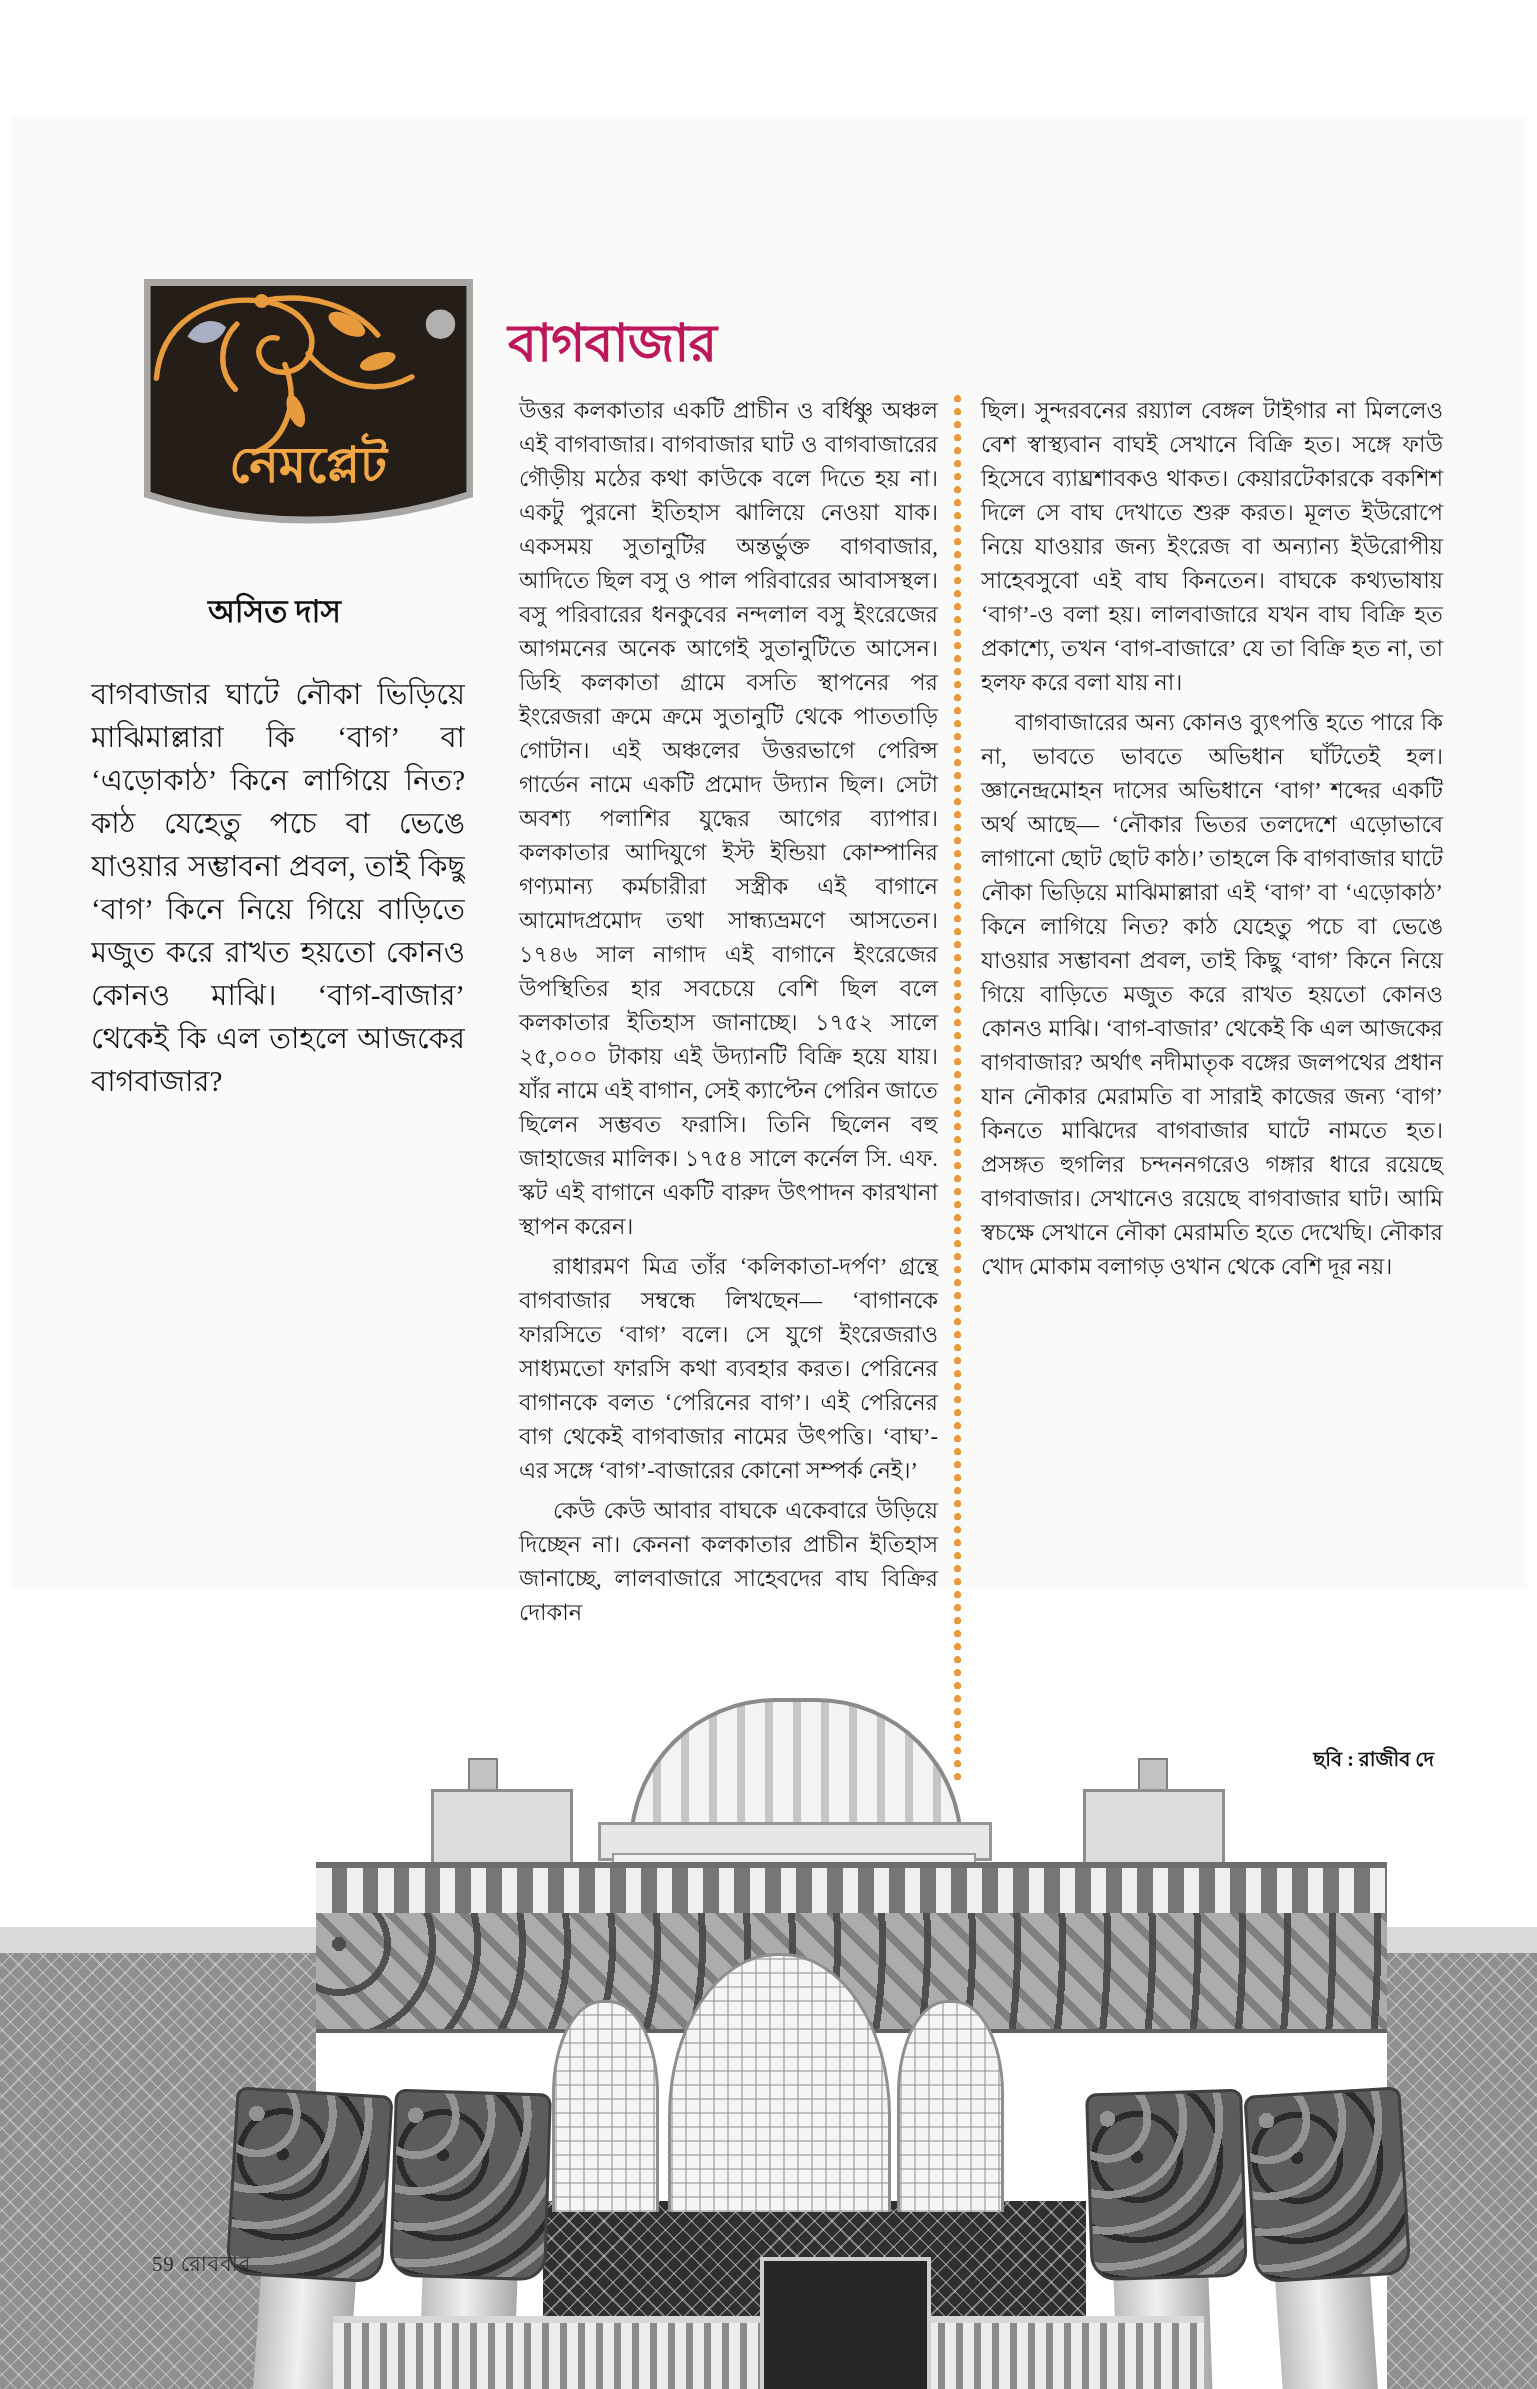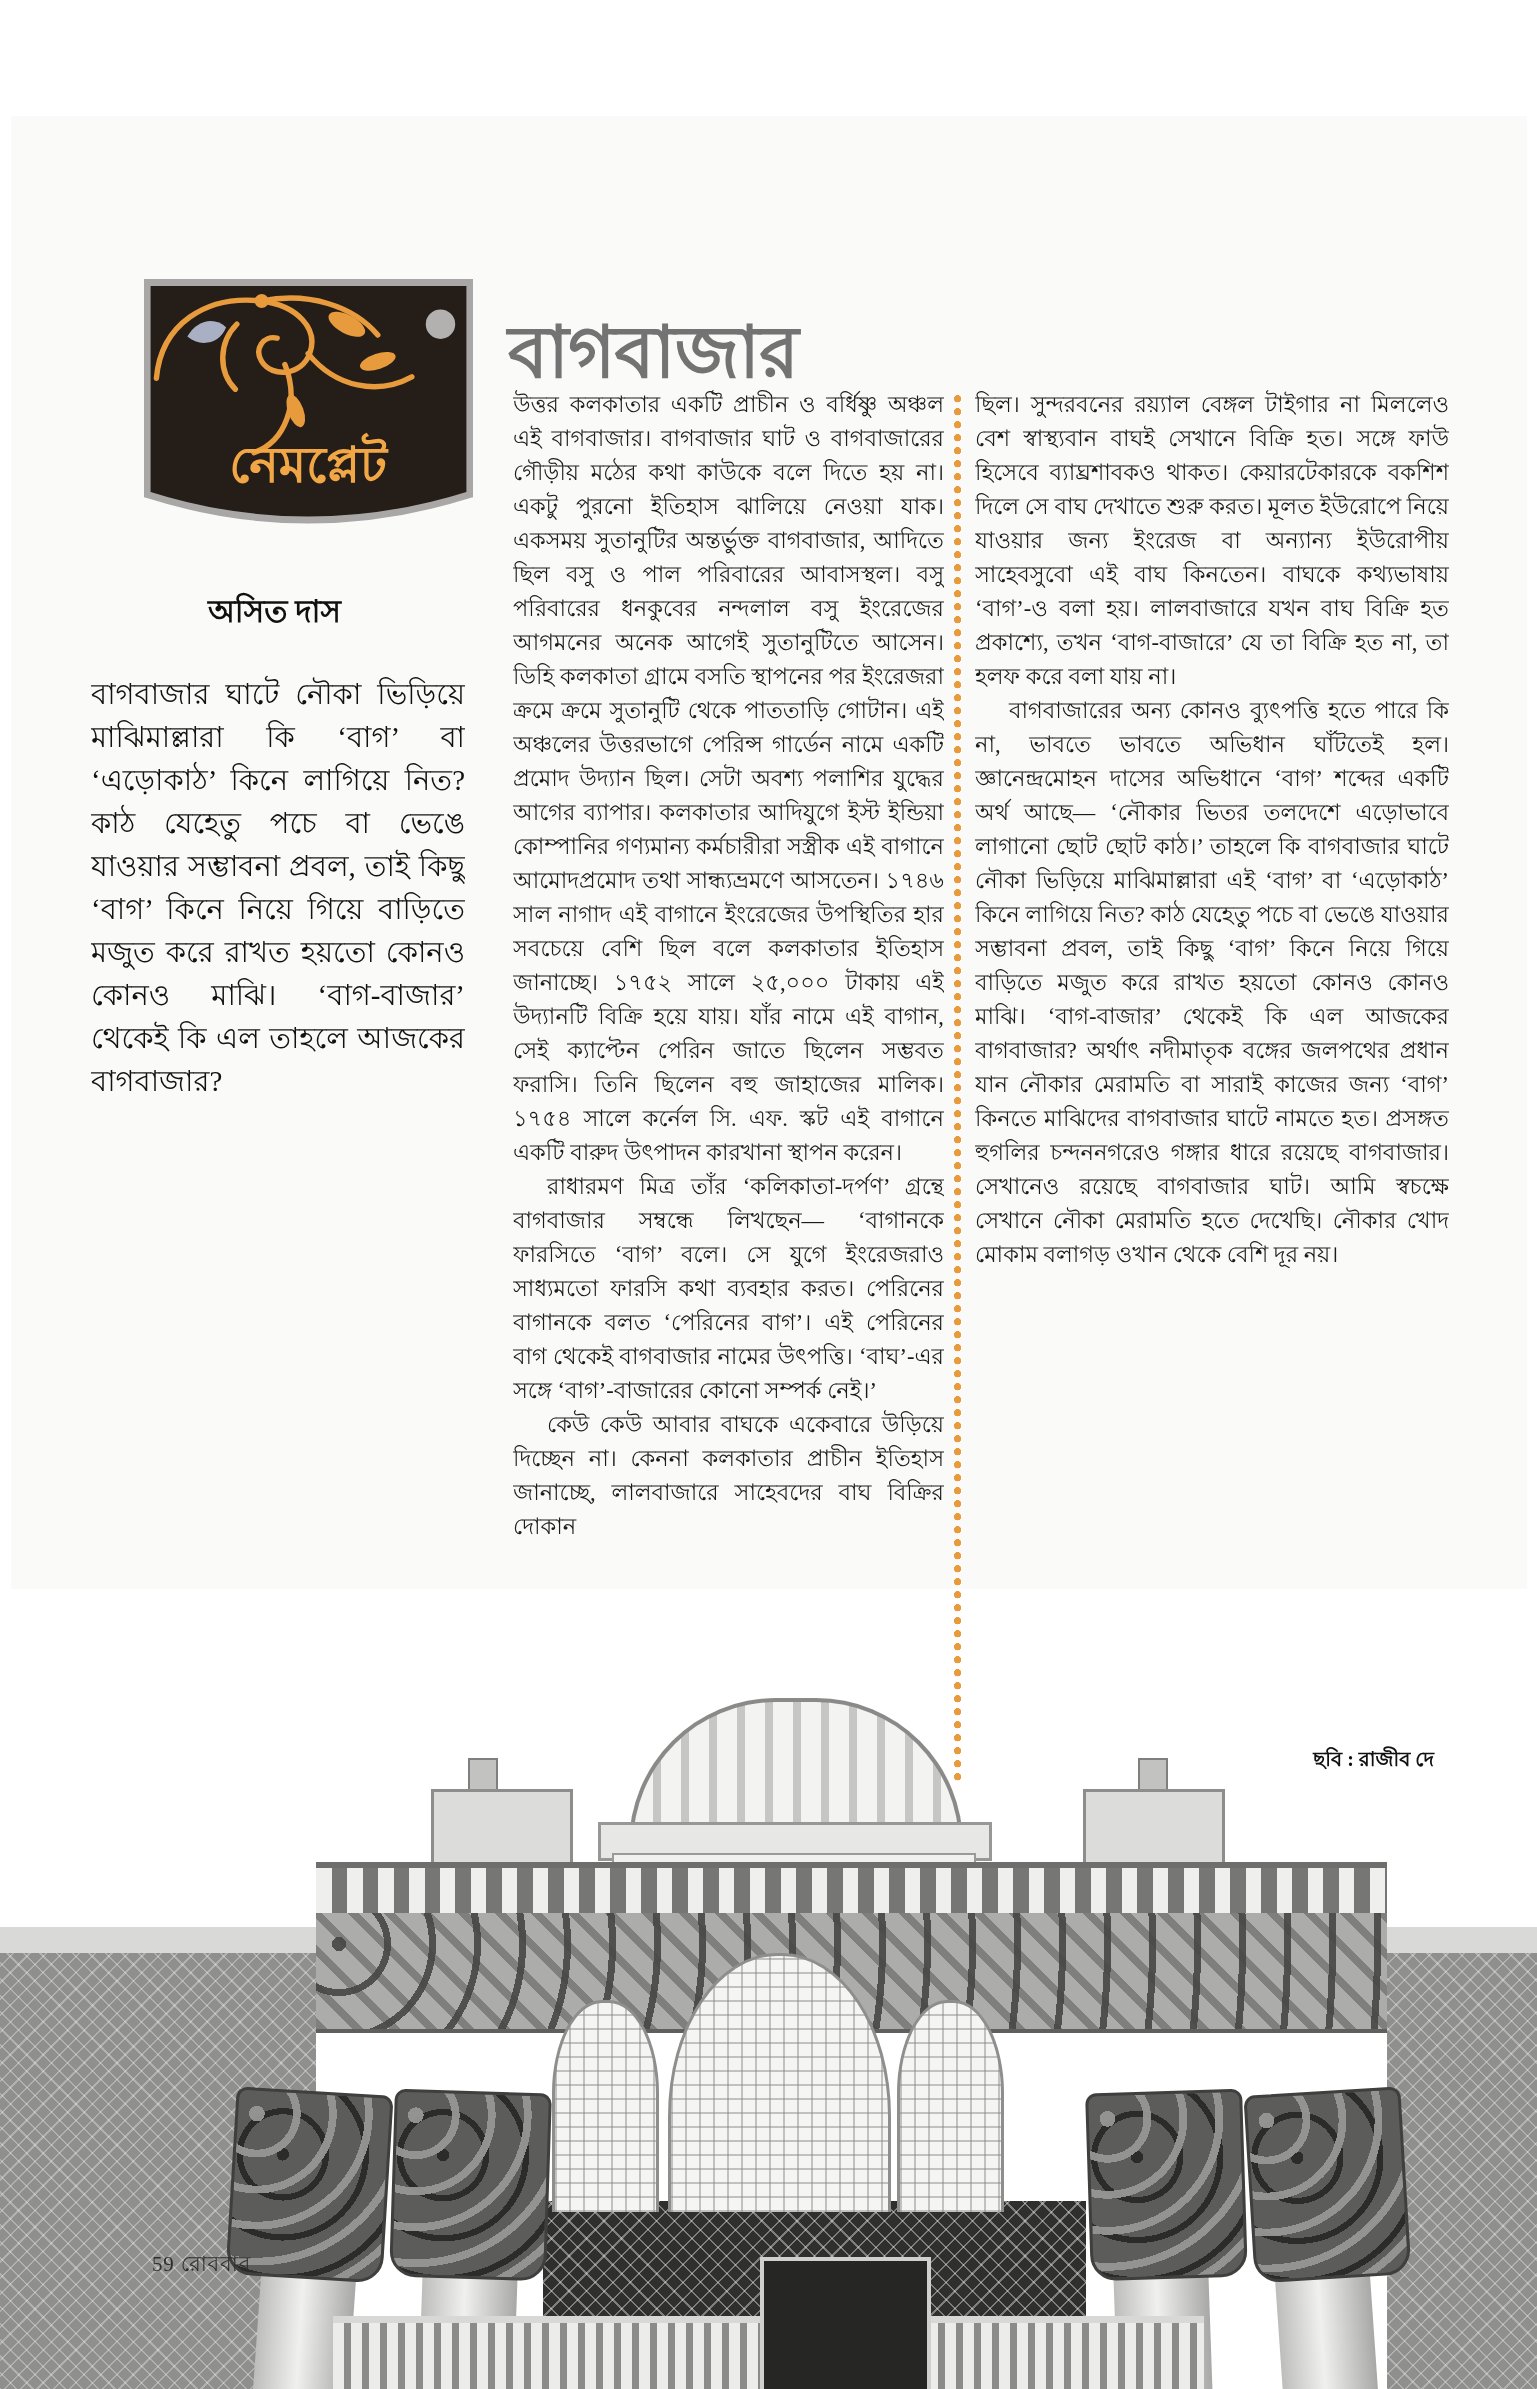--- a/index.html
+++ b/index.html
@@ -10,32 +10,32 @@
   }
   html,body{margin:0;padding:0;background:#ffffff;}
   body{font-family:"Liberation Serif","DejaVu Serif",serif;color:var(--text-color);}
   #page{position:relative;width:1538px;height:2389px;background:#ffffff;overflow:hidden;}
   #sheet{position:absolute;left:11px;top:116px;right:11px;bottom:0;background:#fafaf8;}
 
   
   .badge-wrap{position:absolute;left:144px;top:279px;width:276px;height:270px;}
 
   
-  .title{position:absolute;left:508px;top:266px;width:589px;font-size:72px;font-weight:bold;color:#737373;letter-spacing:-0.8px;line-height:1.1;}
+  .title{position:absolute;left:508px;top:280px;width:589px;font-size:52px;font-weight:bold;color:#be185d;letter-spacing:-0.8px;line-height:1.1;}
   .author{position:absolute;left:91px;top:587px;width:367px;text-align:center;font-size:31px;font-weight:bold;color:#101010;}
 
   
   .lead{position:absolute;left:91px;top:673px;width:374px;height:651px;overflow:hidden;
         font-size:29px;line-height:43px;text-align:justify;color:#121212;}
 
   
   .col{position:absolute;top:388px;font-size:22.5px;line-height:34px;text-align:justify;color:#1b1b1b;overflow:hidden;z-index:3;}
   .col1{left:513px;width:431px;height:1366px;}
   .col2{left:975px;width:474px;height:1366px;}
-  .para{margin:0;font-family:Liberation Serif, serif;}
+  .para{margin:6px;font-family:Liberation Serif, serif;}
   .para.indent{text-indent:34px;}
 
   
   .divider{position:absolute;left:953px;top:394px;width:9.3px;height:1387px;z-index:3;
     background-image:radial-gradient(circle at 4.7px 4.7px, var(--accent-orange) 0 3.5px, rgba(0,0,0,0) 3.9px);
     background-size:9.3px 13px;background-repeat:repeat-y;}
 
   
   .credit{position:absolute;left:1205px;top:1744px;width:229px;text-align:right;
           font-size:20px;font-weight:bold;color:#111;z-index:4;}

